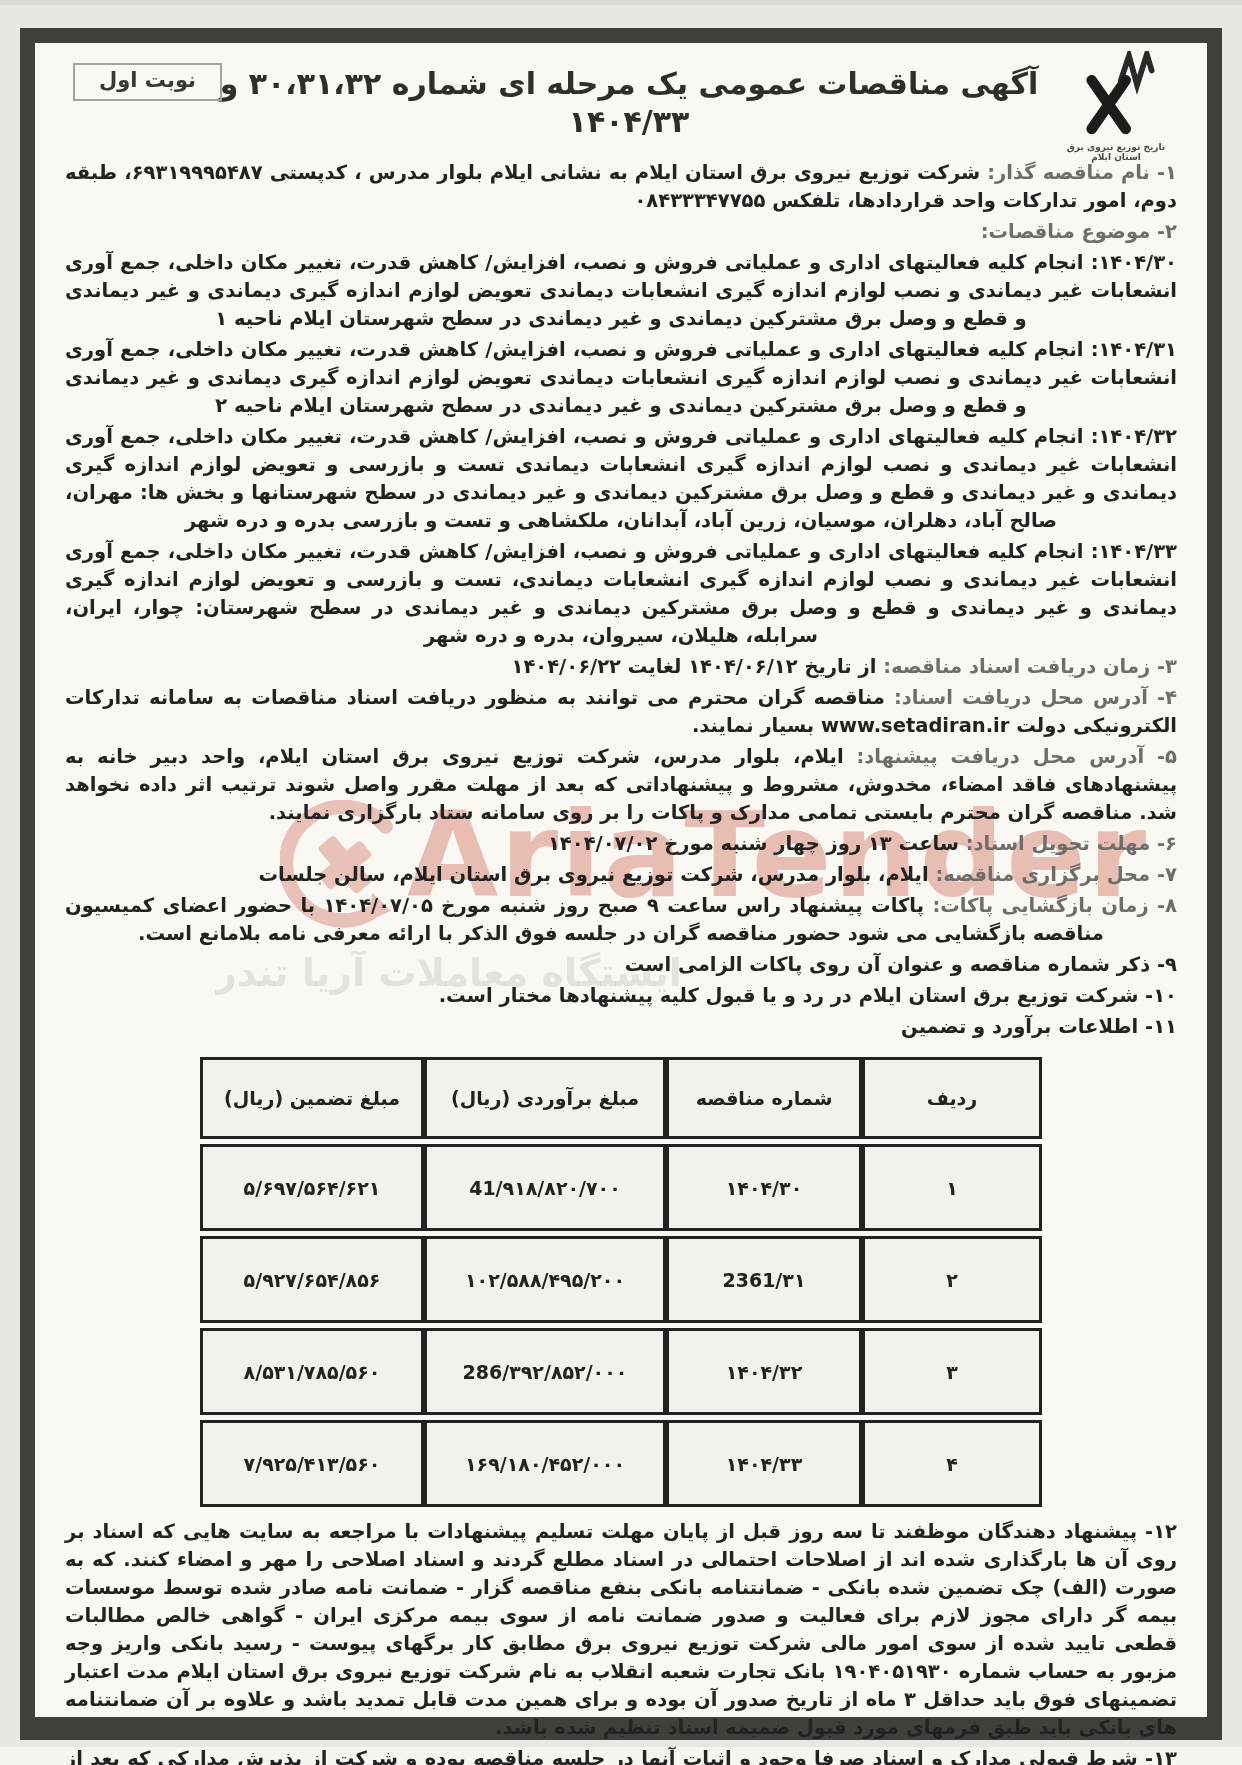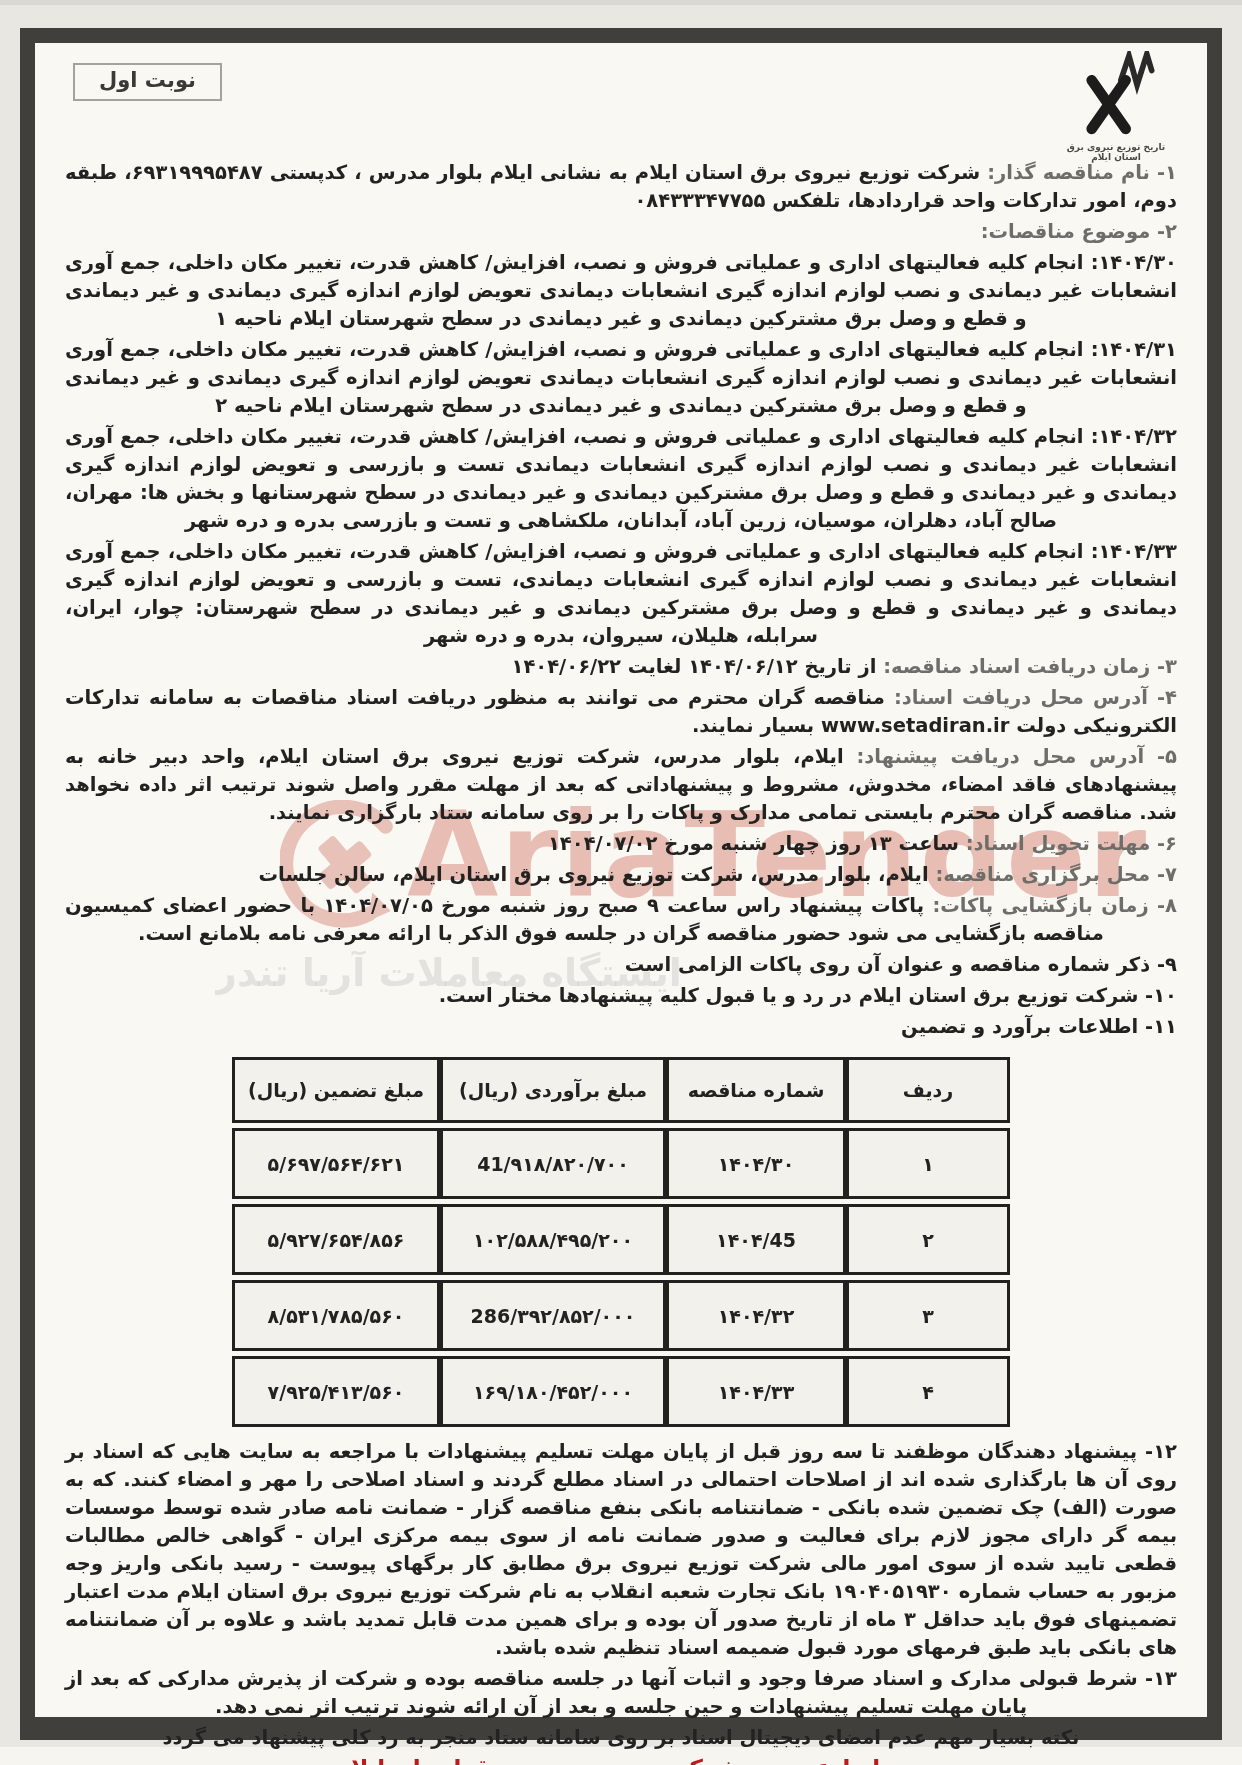--- a/index.html
+++ b/index.html
@@ -50,21 +50,21 @@
   }
   .p .lbl{color:#6e6d69;}
   .center-last{text-align-last:center;}
   .url{direction:ltr;unicode-bidi:isolate;font-weight:800;}
   table.tbl{
     margin:8px auto 6px;border-collapse:separate;border-spacing:0 5px;
     direction:rtl;flex:none;
   }
   .tbl td{
     border:3px solid #23211f;background:#f2f1ec;text-align:center;
-    font-weight:700;font-size:19px;color:#232220;padding:8px;
+    font-weight:700;font-size:19px;color:#232220;padding:16px;
   }
   .tbl .hrow td{height:44px;}
   .tbl .drow td{height:49px;}
   .c-radif{width:142px;}
   .c-num{width:158px;}
   .c-est{width:204px;}
   .c-grt{width:186px;}
   .footer{
     margin-top:auto;flex:none;
     padding-bottom:30px;text-align:center;
@@ -98,20 +98,21 @@
       <div class="logo">
         <span>
           <svg width="86" height="86" viewBox="0 0 100 106">
             <path d="M56 36 L66 6 L76 42 L88 4 L94 24" fill="none" stroke="#2b2a28" stroke-width="7" stroke-linecap="round"></path>
             <path d="M20 36 L62 96" stroke="#1d1c1a" stroke-width="13" stroke-linecap="round"></path>
             <path d="M62 36 L20 96" stroke="#1d1c1a" stroke-width="13" stroke-linecap="round"></path>
           </svg>
         </span>
         <div class="logo-caption">تاریخ توزیع نیروی برق استان ایلام</div>
       </div>
+      <div class="title">آگهی مناقصات عمومی یک مرحله ای شماره ۳۰،۳۱،۳۲ و ۱۴۰۴/۳۳</div>
     </div>
 
     <p class="p">
       <span class="lbl">۱- نام مناقصه گذار:</span>
       <span>شرکت توزیع نیروی برق استان ایلام به نشانی ایلام بلوار مدرس ، کدپستی ۶۹۳۱۹۹۹۵۴۸۷، طبقه دوم، امور تدارکات واحد قراردادها، تلفکس ۰۸۴۳۳۳۴۷۷۵۵</span>
     </p>
 
     <p class="p">
       <span class="lbl">۲- موضوع مناقصات:</span>
     </p>
@@ -178,21 +179,21 @@
           <td class="c-grt">مبلغ تضمین (ریال)</td>
         </tr>
         <tr class="drow">
           <td>۱</td>
           <td>۱۴۰۴/۳۰</td>
           <td>41/۹۱۸/۸۲۰/۷۰۰</td>
           <td>۵/۶۹۷/۵۶۴/۶۲۱</td>
         </tr>
         <tr class="drow">
           <td>۲</td>
-          <td>۱۴۰۴/45</td>
+          <td>2361/۳۱</td>
           <td>۱۰۲/۵۸۸/۴۹۵/۲۰۰</td>
           <td>۵/۹۲۷/۶۵۴/۸۵۶</td>
         </tr>
         <tr class="drow">
           <td>۳</td>
           <td>۱۴۰۴/۳۲</td>
           <td>286/۳۹۲/۸۵۲/۰۰۰</td>
           <td>۸/۵۳۱/۷۸۵/۵۶۰</td>
         </tr>
         <tr class="drow">

